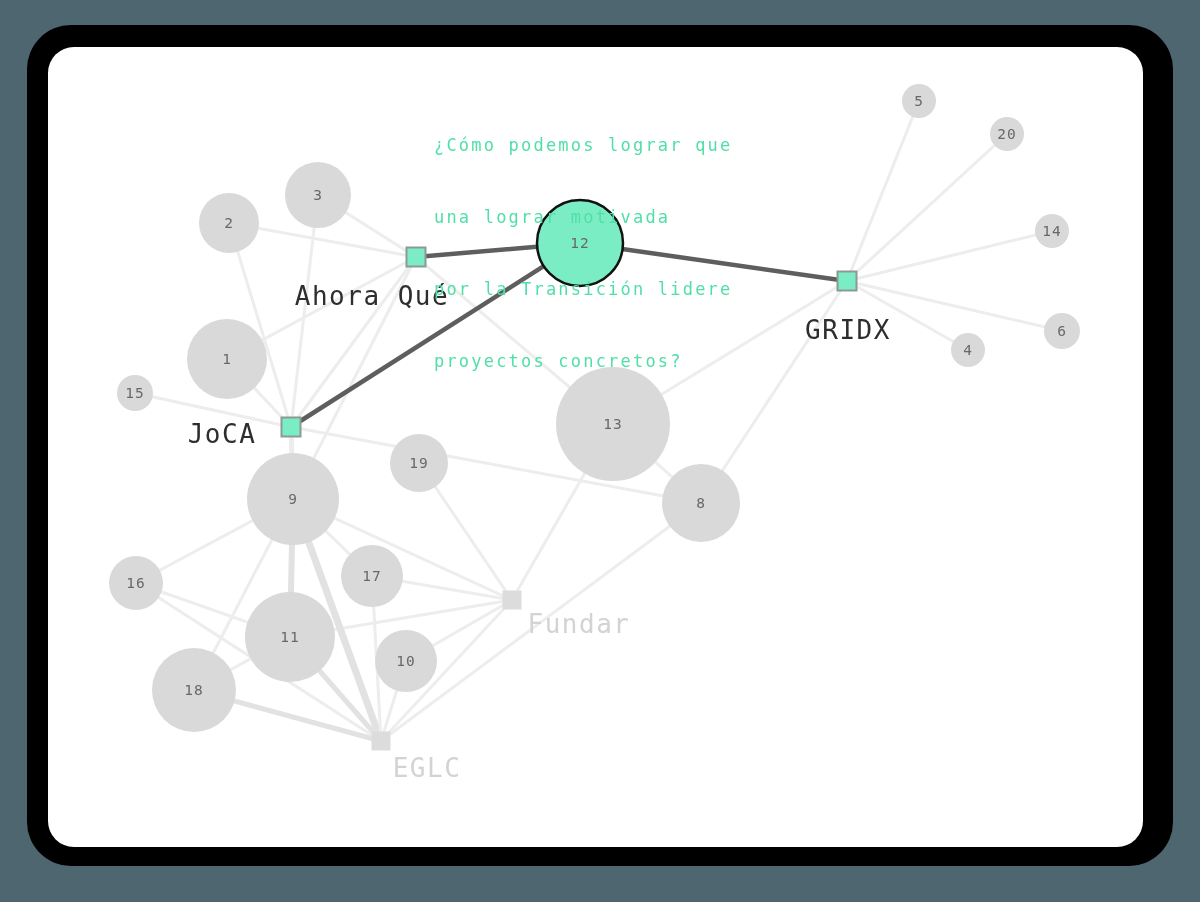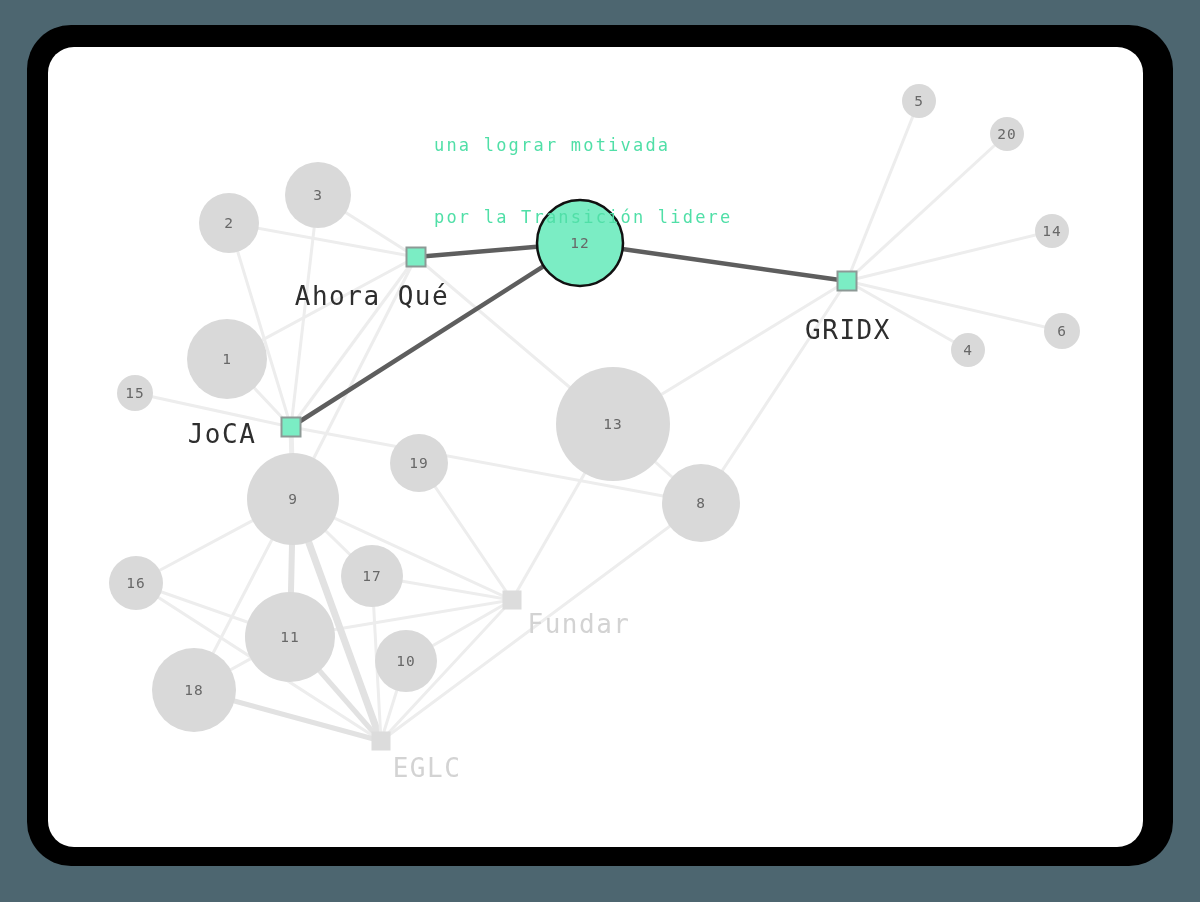--- a/index.html
+++ b/index.html
@@ -149,15 +149,17 @@
     <text x="848" y="339" text-anchor="middle" fill="#2e2e2e" font-size="26" font-family="&quot;DejaVu Sans Mono&quot;, monospace" letter-spacing="1.5">GRIDX</text>
     <rect x="281.5" y="417.5" width="19" height="19" fill="#7bedc4" stroke="#8d9996" stroke-width="2"></rect>
     <text x="222" y="443" text-anchor="middle" fill="#2e2e2e" font-size="26" font-family="&quot;DejaVu Sans Mono&quot;, monospace" letter-spacing="1.5">JoCA</text>
     <rect x="502.5" y="590.5" width="19" height="19" fill="#dcdcdc" stroke="none" stroke-width="0"></rect>
     <text x="579" y="633" text-anchor="middle" fill="#d3d3d3" font-size="26" font-family="&quot;DejaVu Sans Mono&quot;, monospace" letter-spacing="1.5">Fundar</text>
     <rect x="371.5" y="731.5" width="19" height="19" fill="#dcdcdc" stroke="none" stroke-width="0"></rect>
     <text x="427" y="777" text-anchor="middle" fill="#d3d3d3" font-size="26" font-family="&quot;DejaVu Sans Mono&quot;, monospace" letter-spacing="1.5">EGLC</text>
   </svg>
 
 <div class="question">
+  <span>¿Cómo podemos lograr que</span>
   <span>una lograr motivada</span>
   <span>por la Transición lidere</span>
+  <span>proyectos concretos?</span>
 </div>
 
 </body></html>

